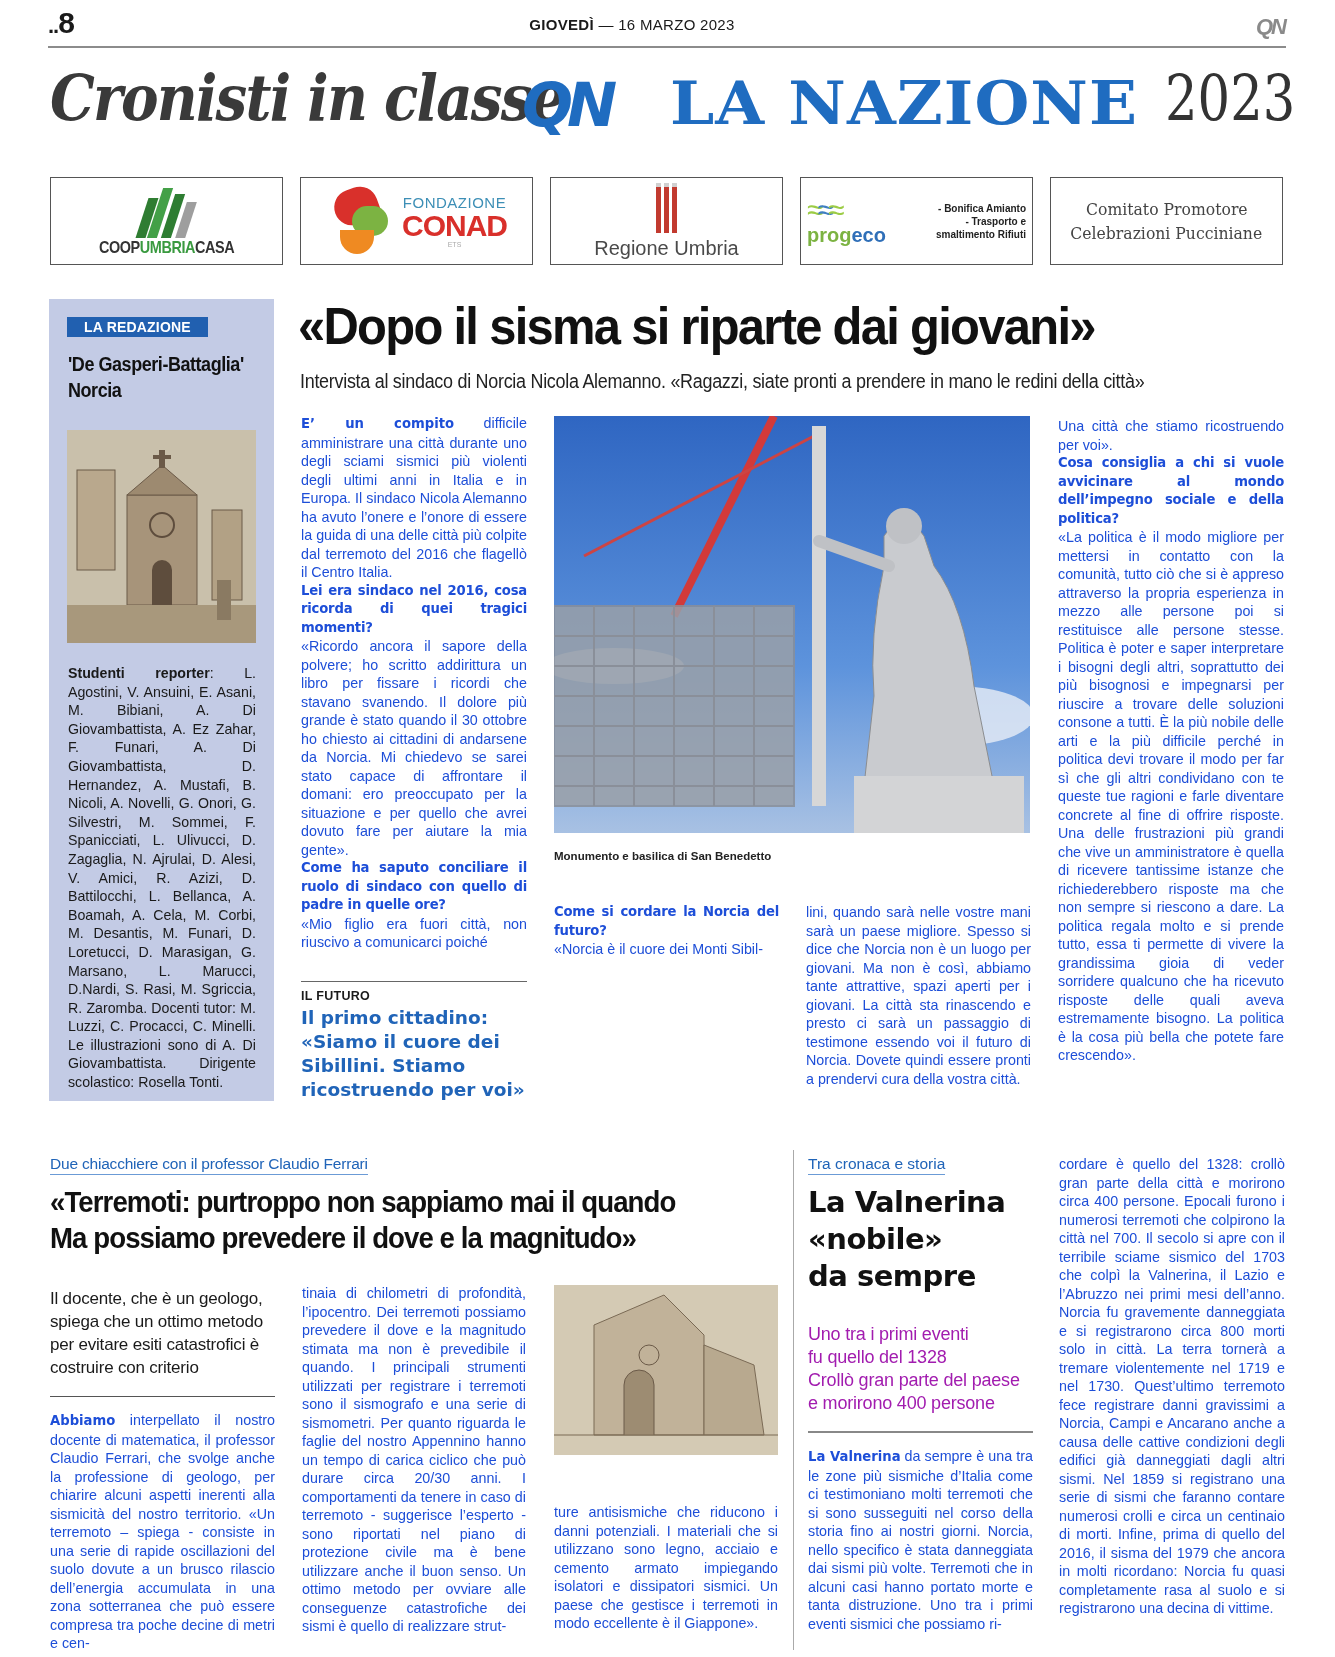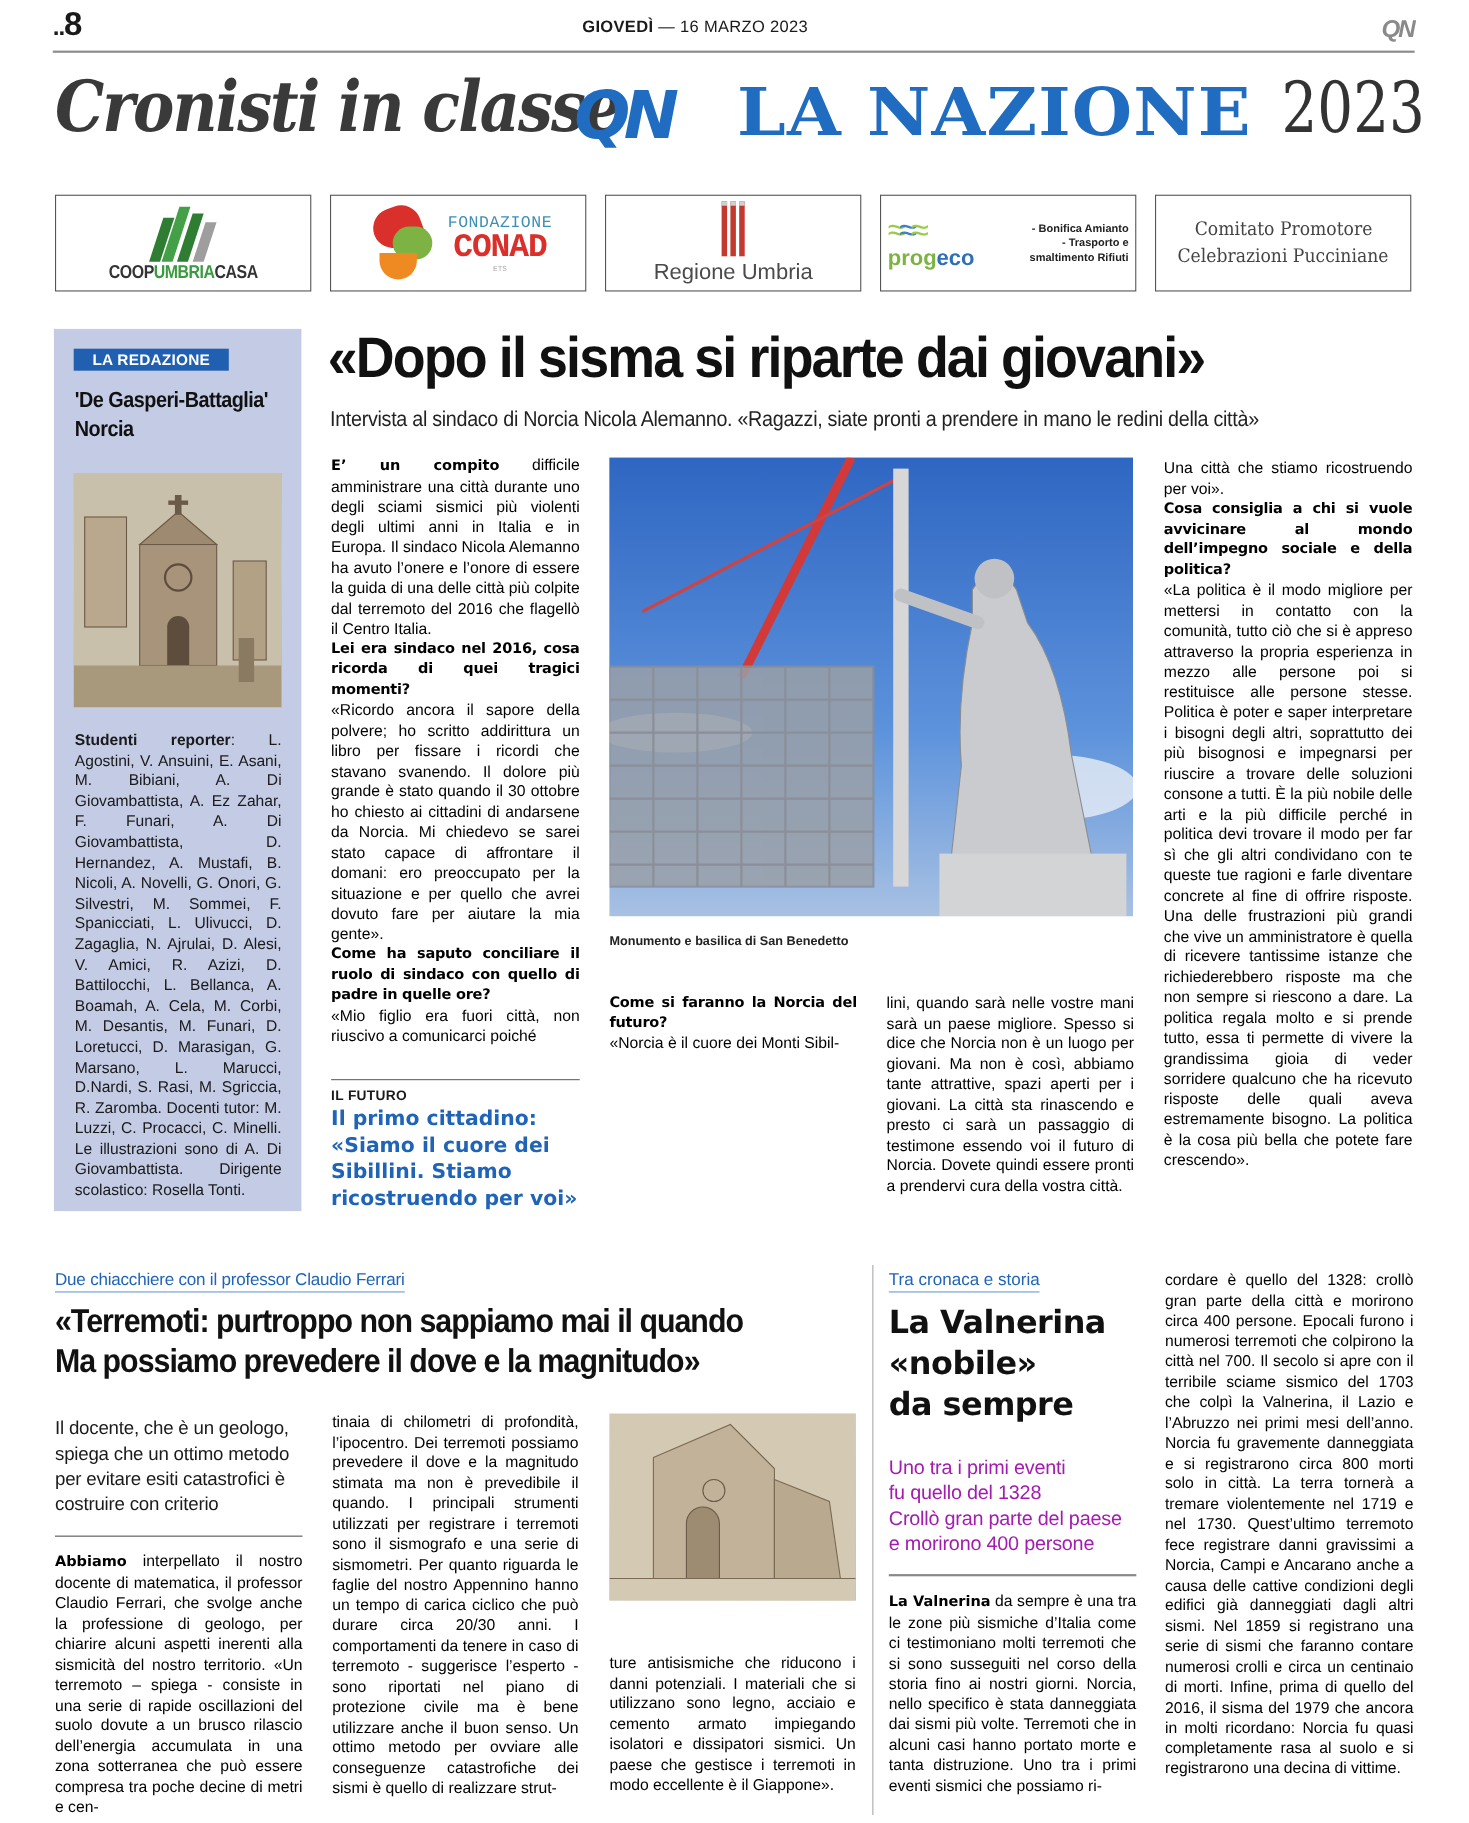--- a/index.html
+++ b/index.html
@@ -21,21 +21,21 @@
   .mast-qn { left: 522px; top: 70px; font-family: "DejaVu Sans", sans-serif; font-weight: bold; font-style: italic; font-size: 60px; color: #1f6cc0; letter-spacing: -6px; }
   .mast-nazione { left: 670px; top: 68px; font-family: "DejaVu Serif", serif; font-weight: bold; font-size: 60px; color: #1f6cc0; letter-spacing: 1px; transform: scaleX(1.05); transform-origin: left; }
   .mast-year { left: 1165px; top: 62px; font-family: "DejaVu Serif", serif; font-size: 64px; color: #333; transform: scaleX(0.8); transform-origin: left; }
 
   
   .sponsor { top: 177px; width: 233px; height: 88px; border: 1px solid #555; background: #fff; display: flex; align-items: center; justify-content: center; flex-direction: column; overflow: hidden; }
   .sp-coop .logo-bars { display: flex; gap: 3px; height: 50px; align-items: flex-end; margin-top: 4px; }
   .sp-coop .logo-bars span { width: 10px; background: #2f7d32; transform: skewX(-18deg); }
   .sp-coop .name { font-size: 17px; font-weight: bold; letter-spacing: -0.5px; transform: scaleX(0.85); color: #333; }
   .sp-coop .name .g { color: #3a9a40; }
-  .sp-conad { flex-direction: row; gap: 6px; font-family: Liberation Mono, monospace; }
+  .sp-conad { flex-direction: row; gap: 6px; }
   .sp-conad .hearts { width: 70px; height: 70px; position: relative; }
   .sp-conad .hearts .h1 { position: absolute; left: 8px; top: 2px; width: 44px; height: 36px; background: #d9302b; border-radius: 22px 22px 6px 22px; transform: rotate(-20deg); }
   .sp-conad .hearts .h2 { position: absolute; left: 26px; top: 20px; width: 36px; height: 30px; background: #7cb342; border-radius: 18px; }
   .sp-conad .hearts .h3 { position: absolute; left: 14px; top: 44px; width: 34px; height: 24px; background: #ef8a22; border-radius: 0 0 18px 18px; }
   .sp-conad .txt { display: flex; flex-direction: column; align-items: center; }
   .sp-conad .f { color: #3d8fb6; font-size: 15px; letter-spacing: 0.5px; }
   .sp-conad .c { color: #d9302b; font-size: 30px; font-weight: bold; line-height: 30px; letter-spacing: -1px; }
   .sp-conad .e { color: #aaa; font-size: 7px; }
   .sp-umbria .flag { display: flex; gap: 3px; margin-bottom: 4px; }
   .sp-umbria .flag span { width: 5px; height: 50px; background: #c23a2f; border-top: 4px solid #d0d0d0; }
@@ -53,21 +53,21 @@
   .sidebar { left: 49px; top: 299px; width: 225px; height: 802px; background: #c3cbe5; }
   .redaz-badge { left: 67px; top: 317px; background: #2160b0; color: #fff; font-weight: bold; font-size: 14px; padding: 2px 17px; letter-spacing: 0.2px; }
   .school { left: 68px; top: 351px; font-weight: bold; font-size: 20px; line-height: 26px; letter-spacing: -0.5px; transform: scaleX(0.9); transform-origin: left; color: #111; }
   .side-img { left: 67px; top: 430px; width: 189px; height: 213px; background: linear-gradient(180deg,#bfb6a4 0%,#cfc6b2 40%,#b9a78a 100%); overflow: hidden; }
   .side-credits { left: 68px; top: 664px; width: 188px; font-size: 14.2px; line-height: 18.6px; text-align: justify; color: #1a1a1a; }
   .side-credits b { font-weight: bold; }
 
   
   .headline { left: 298px; top: 296px; width: 990px; font-size: 52px; font-weight: bold; letter-spacing: -1.8px; transform: scaleX(0.94); transform-origin: left; white-space: nowrap; color: #111; }
   .subhead { left: 300px; top: 370px; font-size: 19.5px; color: #222; letter-spacing: -0.3px; white-space: nowrap; transform: scaleX(0.92); transform-origin: left; }
-  .col { font-size: 14.3px; line-height: 18.5px; text-align: justify; color: #000000; hyphens: manual; }
+  .col { font-size: 14.3px; line-height: 18.5px; text-align: justify; color: #1d4ed8; hyphens: manual; }
   .col p { margin: 0; }
   .col .q { font-weight: bold; font-family: "DejaVu Sans", sans-serif; font-size: 13.2px; letter-spacing: -0.2px; }
   .col .lead { font-weight: bold; font-family: "DejaVu Sans", sans-serif; font-size: 13.2px; }
   .c1 { left: 301px; top: 414px; width: 226px; }
   .c1-rule { left: 301px; top: 981px; width: 226px; height: 1px; background: #666; }
   .kicker-futuro { left: 301px; top: 989px; font-size: 12.5px; font-weight: bold; letter-spacing: 0.3px; }
   .futuro-title { left: 301px; top: 1006px; width: 230px; font-family: "DejaVu Sans", sans-serif; font-weight: bold; font-size: 18.5px; line-height: 24px; color: #2064b8; }
 
   .photo { left: 554px; top: 416px; width: 476px; height: 417px; overflow: hidden; background: linear-gradient(180deg,#3d74c9 0%,#5a90d8 45%,#9ab7de 75%,#c7d2dd 100%); }
   .caption { left: 554px; top: 850px; font-size: 11.5px; font-weight: bold; color: #222; }
@@ -219,21 +219,21 @@
     </g>
     <path d="M330 120 q20 -30 40 0 l10 30 q30 40 40 120 l20 100 h-130 l10 -90 q-5 -60 10 -130 z" fill="#c9cbcf" stroke="#8b8d90"></path>
     <circle cx="350" cy="110" r="18" fill="#bfc1c5"></circle>
     <path d="M335 150 l-70 -25" stroke="#bfc1c5" stroke-width="12" stroke-linecap="round"></path>
     <rect x="300" y="360" width="170" height="57" fill="#d3d4d6"></rect>
   </svg>
 </div>
 <div class="abs caption">Monumento e basilica di San Benedetto</div>
 
 <div class="abs col c2">
-  <p class="q">Come si faranno la Norcia del futuro?</p>
+  <p class="q">Come si cordare la Norcia del futuro?</p>
   <p>«Norcia è il cuore dei Monti Sibil-</p>
 </div>
 <div class="abs col c3">
   <p>lini, quando sarà nelle vostre mani sarà un paese migliore. Spesso si dice che Norcia non è un luogo per giovani. Ma non è così, abbiamo tante attrattive, spazi aperti per i giovani. La città sta rinascendo e presto ci sarà un passaggio di testimone essendo voi il futuro di Norcia. Dovete quindi essere pronti a prendervi cura della vostra città.</p>
 </div>
 <div class="abs col c4">
   <p>Una città che stiamo ricostruendo per voi».</p>
   <p class="q">Cosa consiglia a chi si vuole avvicinare al mondo dell’impegno sociale e della politica?</p>
   <p>«La politica è il modo migliore per mettersi in contatto con la comunità, tutto ciò che si è appreso attraverso la propria esperienza in mezzo alle persone poi si restituisce alle persone stesse. Politica è poter e saper interpretare i bisogni degli altri, soprattutto dei più bisognosi e impegnarsi per riuscire a trovare delle soluzioni consone a tutti. È la più nobile delle arti e la più difficile perché in politica devi trovare il modo per far sì che gli altri condividano con te queste tue ragioni e farle diventare concrete al fine di offrire risposte. Una delle frustrazioni più grandi che vive un amministratore è quella di ricevere tantissime istanze che richiederebbero risposte ma che non sempre si riescono a dare. La politica regala molto e si prende tutto, essa ti permette di vivere la grandissima gioia di veder sorridere qualcuno che ha ricevuto risposte delle quali aveva estremamente bisogno. La politica è la cosa più bella che potete fare crescendo».</p>
 </div>

